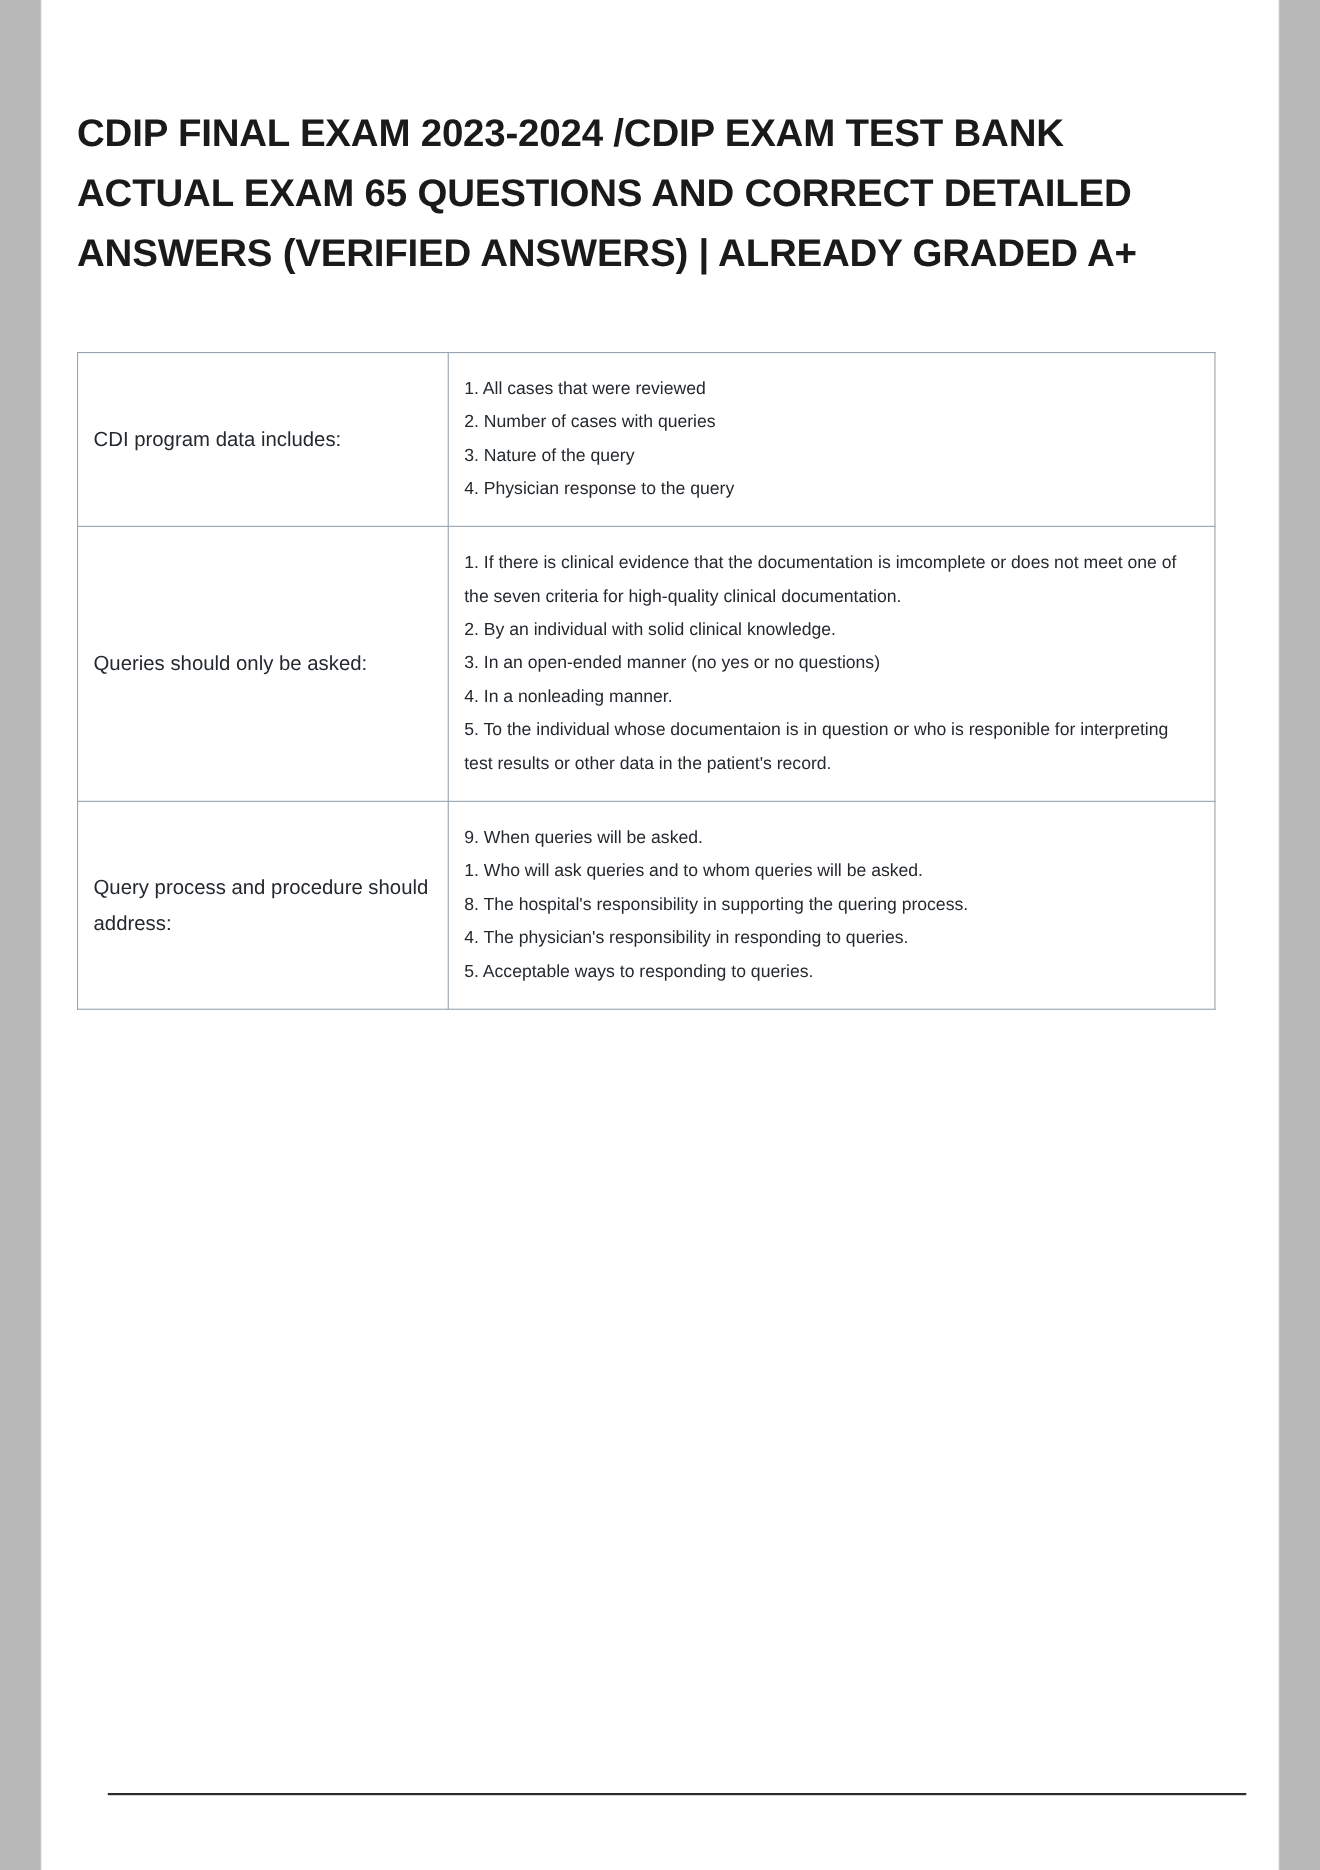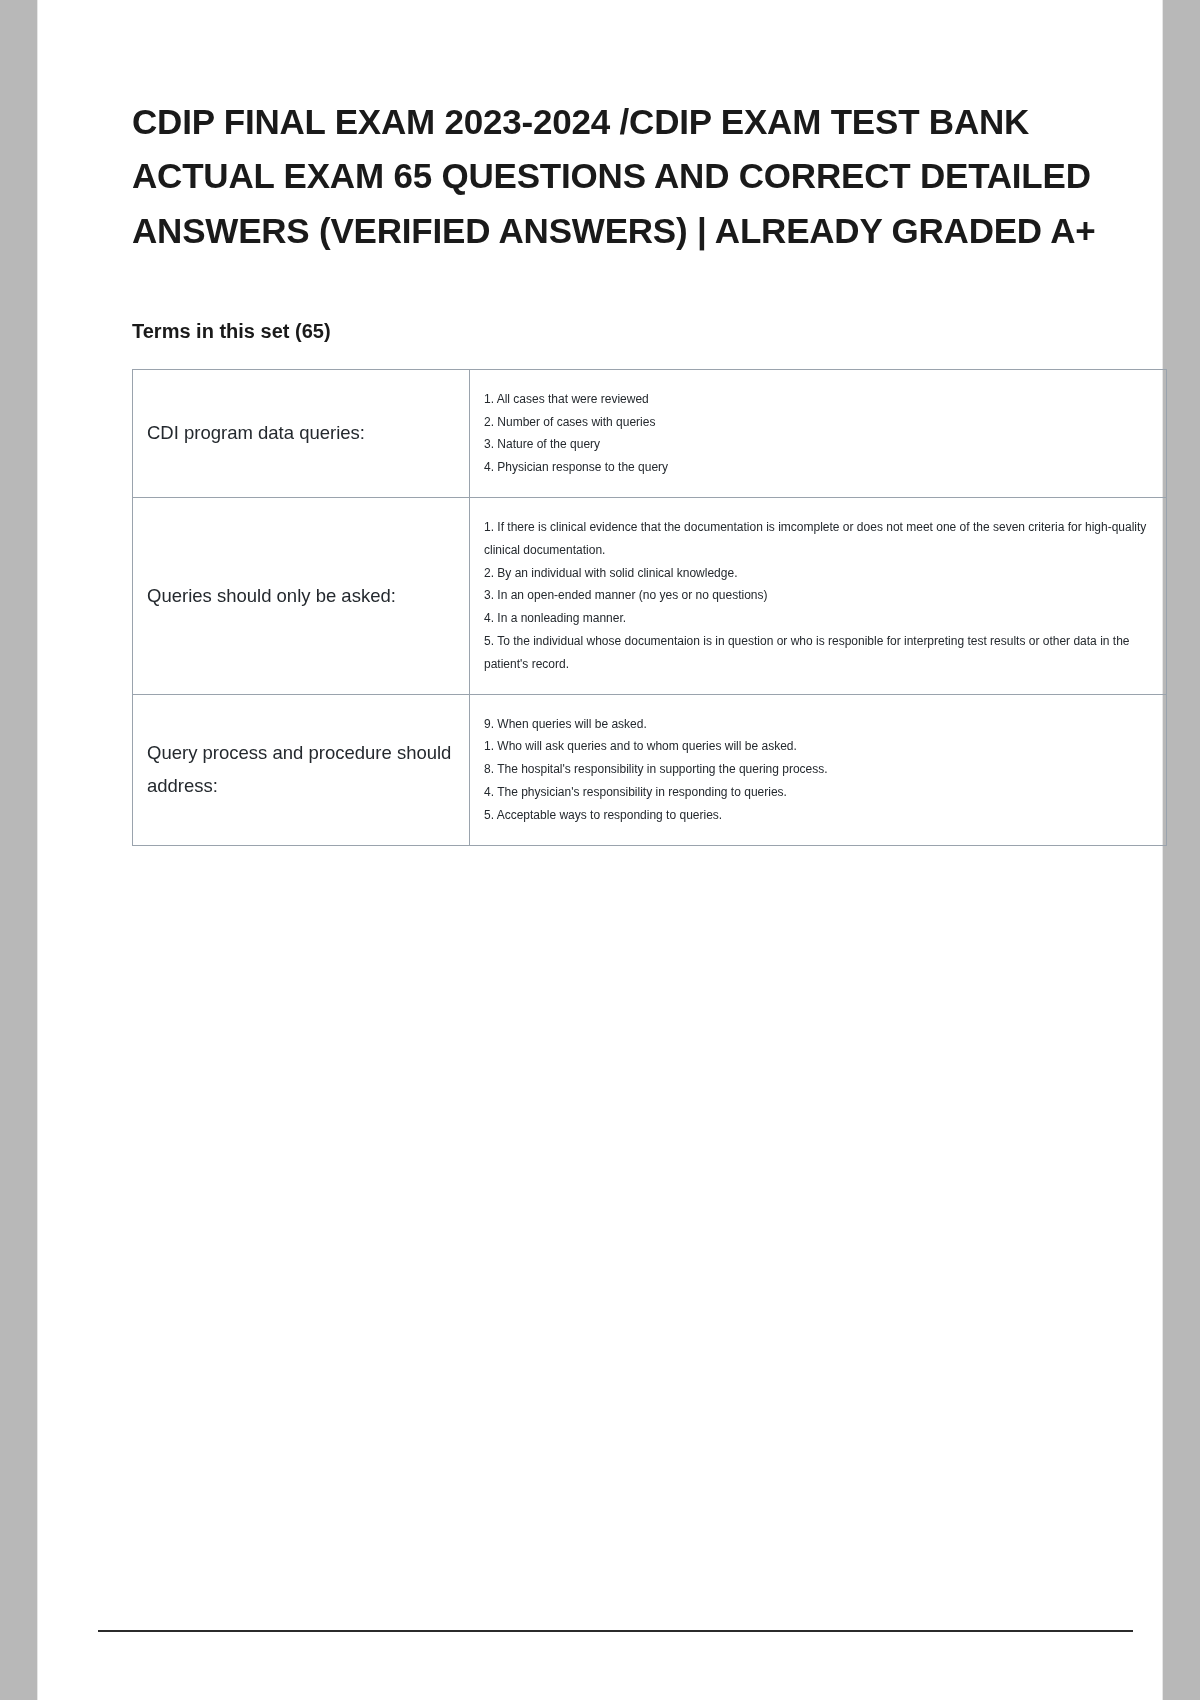--- a/index.html
+++ b/index.html
@@ -16,21 +16,21 @@
   .page {
     position: absolute;
     left: 38px;
     top: 0;
     width: 1124px;
     height: 1700px;
     background: #ffffff;
     box-shadow: 0 0 0 1px #e6e6e6;
   }
   .page-inner {
-    padding: 95px 60px 0 94px;
+    padding: 95px 60px 0 32px;
   }
   .doc-title {
     font-size: 35px;
     line-height: 1.55;
     font-weight: bold;
     color: #1a1a1a;
     letter-spacing: -0.2px;
     margin: 0 0 62px 0;
     max-width: 1010px;
   }
@@ -50,21 +50,21 @@
     vertical-align: middle;
     padding: 18px 12px 18px 14px;
   }
   td.term-cell {
     width: 310px;
     font-size: 18.5px;
     line-height: 1.75;
     color: #24292e;
   }
   td.def-cell {
-    font-size: 12px;
+    font-size: 16px;
     line-height: 1.9;
     color: #24292e;
     padding-left: 48px;
     padding-right: 20px;
     vertical-align: middle;
   }
   .def-line {
     white-space: pre-wrap;
   }
   .term-text {
@@ -87,26 +87,25 @@
     background: transparent;
   }
 </style>
 </head>
 <body>
 
 <div class="page">
   <div class="corner-mark"></div>
   <div class="page-inner">
     <h1 class="doc-title">CDIP FINAL EXAM 2023-2024  /CDIP EXAM TEST BANK ACTUAL EXAM 65 QUESTIONS AND CORRECT DETAILED ANSWERS (VERIFIED ANSWERS) | ALREADY GRADED A+</h1>
-    <div class="terms-heading">Terms in this set (65)</div>
     <table class="terms">
       <tbody>
         <tr>
           <td class="term-cell">
-            <span class="term-text">CDI program data queries:</span>
+            <span class="term-text">CDI program data includes:</span>
           </td>
           <td class="def-cell">
             <div class="def-line">1. All cases that were reviewed</div>
             <div class="def-line">2. Number of cases with queries</div>
             <div class="def-line">3. Nature of the query</div>
             <div class="def-line">4. Physician response to the query</div>
           </td>
         </tr>
         <tr>
           <td class="term-cell">

